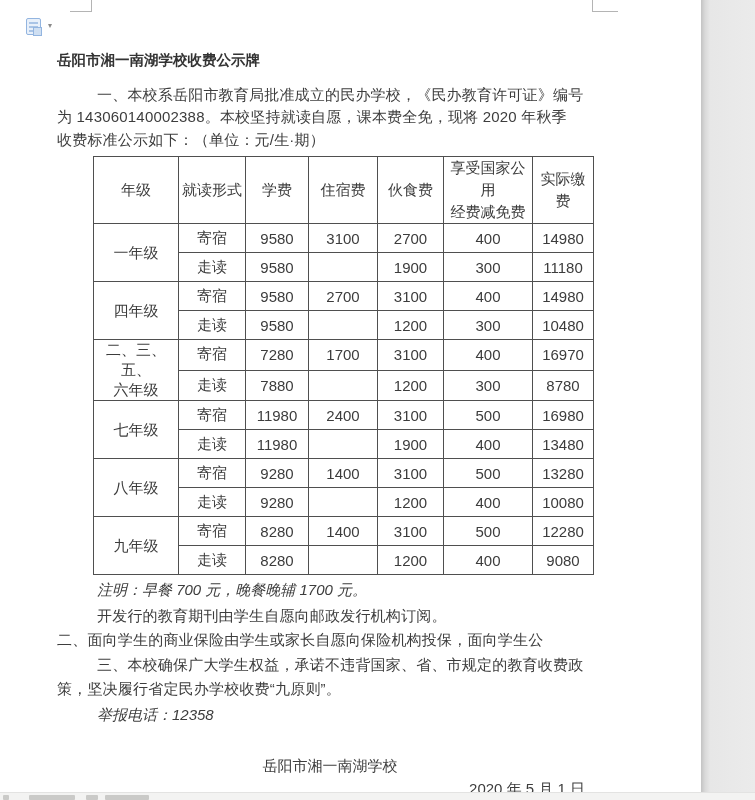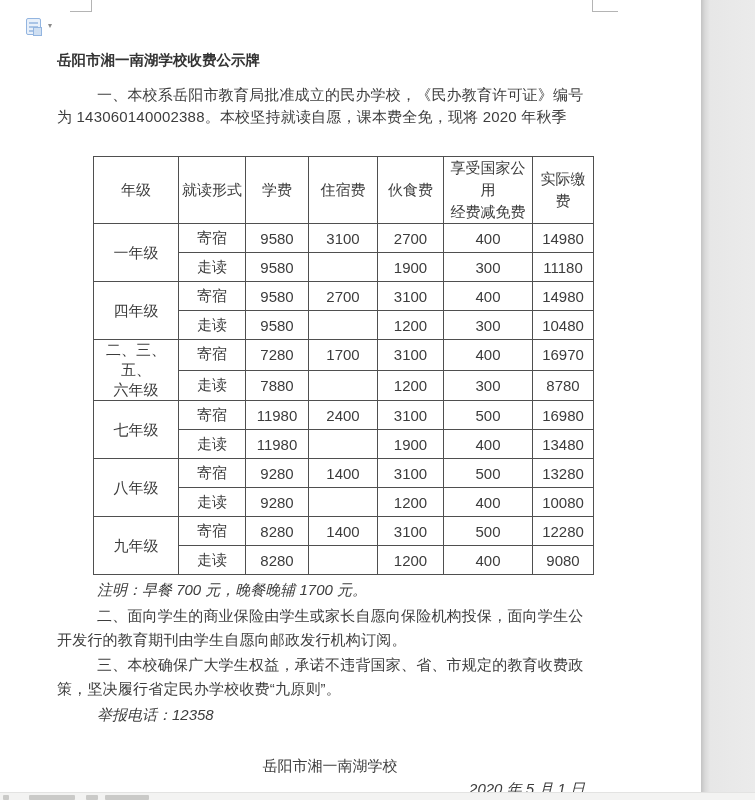--- a/index.html
+++ b/index.html
@@ -56,21 +56,21 @@
     font-weight:normal; padding:0 1px; overflow:hidden;
   }
   .fees thead th { height:62px; white-space:pre-line; line-height:22px; }
   .fees td { height:29px; white-space:nowrap; }
   .fees td.grade { white-space:pre-line; line-height:20px; }
   .c0{width:85px}.c1{width:67px}.c2{width:63px}.c3{width:69px}.c4{width:66px}.c5{width:89px}.c6{width:61px}
   
   .sig-school { position:absolute; left:57px; top:757px; width:546px;
                 text-align:center; font-size:15px; white-space:nowrap; }
   .sig-date { position:absolute; left:57px; top:780px; width:528px;
-              text-align:right; font-size:15px; white-space:nowrap;font-style:italic; }
+              text-align:right; font-size:15px; white-space:nowrap; }
 </style>
 </head>
 <body>
 
 <div class="screen">
 
   <div class="crop" style="left:70px;top:11px;width:22px;height:1px"></div>
   <div class="crop" style="left:91px;top:0;width:1px;height:12px"></div>
   <div class="crop" style="left:592px;top:0;width:1px;height:12px"></div>
   <div class="crop" style="left:592px;top:11px;width:26px;height:1px"></div>
@@ -78,20 +78,21 @@
   <div class="paste-btn">
     <div class="paste-page"></div>
     <div class="paste-arrow">▾</div>
   </div>
 
   <div class="doc-title">岳阳市湘一南湖学校收费公示牌</div>
 
   <div class="para" style="top:84px">
       <div class="tline">一、本校系岳阳市教育局批准成立的民办学校，《民办教育许可证》编号</div>
       <div class="tline">为 143060140002388。本校坚持就读自愿，课本费全免，现将 2020 年秋季</div>
+      <div class="tline">收费标准公示如下：（单位：元/生·期）</div>
     </div>
 
   <table class="fees">
     <colgroup>
       <col class="c0">
         <col class="c1">
         <col class="c2">
         <col class="c3">
         <col class="c4">
         <col class="c5">
@@ -212,22 +213,22 @@
           <td>1200</td>
           <td>400</td>
           <td>9080</td>
         </tr>
       </tbody>
   </table>
 
   <div class="single" style="top:579px">注明：早餐 700 元，晚餐晚辅 1700 元。</div>
 
   <div class="para p2" style="top:604px">
+      <div class="tline">开发行的教育期刊由学生自愿向邮政发行机构订阅。</div>
       <div class="tline">二、面向学生的商业保险由学生或家长自愿向保险机构投保，面向学生公</div>
-      <div class="tline">开发行的教育期刊由学生自愿向邮政发行机构订阅。</div>
     </div>
 
   <div class="para p3" style="top:653px">
       <div class="tline">三、本校确保广大学生权益，承诺不违背国家、省、市规定的教育收费政</div>
       <div class="tline">策，坚决履行省定民办学校收费“九原则”。</div>
     </div>
 
   <div class="single" style="top:704px">举报电话：12358</div>
 
   <div class="sig-school">岳阳市湘一南湖学校</div>

